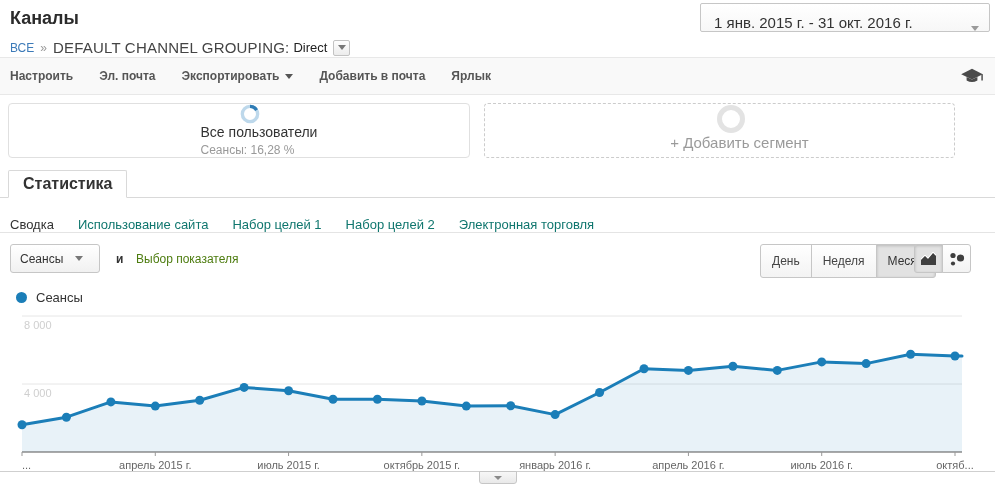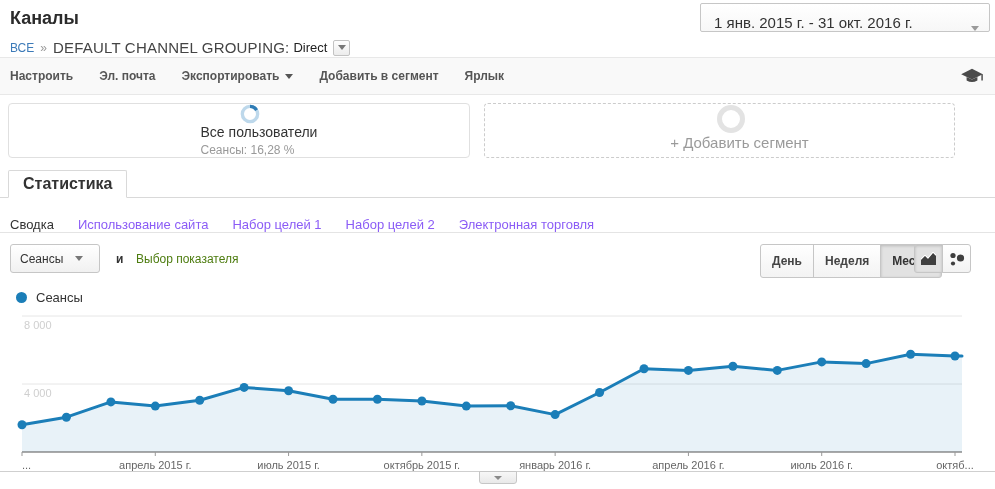--- a/index.html
+++ b/index.html
@@ -44,32 +44,32 @@
   
   .tabbar { position:absolute; left:0; top:170px; width:995px; height:28px; border-bottom:1px solid #d9d9d9; }
   .tab { position:absolute; left:8px; bottom:-1px; height:28px; padding:0 14px; background:#fff;
     border:1px solid #d9d9d9; border-bottom:1px solid #fff; border-radius:2px 2px 0 0;
     font-size:16px; font-weight:bold; color:#333; display:flex; align-items:center; cursor:pointer; }
 
   
   .subnav { position:absolute; left:0; top:198px; width:995px; height:35px; border-bottom:1px solid #e4e4e4;
     display:flex; align-items:flex-end; padding:0 10px; gap:24px; font-size:13px; }
   .subnav .current { color:#333; cursor:default; }
-  .subnav a { color:#8b5cf6; text-decoration:none; cursor:pointer; }
+  .subnav a { color:#0f766e; text-decoration:none; cursor:pointer; }
 
   
   .controls { position:absolute; left:0; top:233px; width:995px; height:50px; }
   .metric-select { position:absolute; left:10px; top:11px; height:29px; min-width:90px; border:1px solid #c6c6c6; border-radius:3px;
     background:linear-gradient(#ffffff,#f1f1f1); display:flex; align-items:center; padding:0 9px; gap:12px; cursor:pointer; }
   .metric-select .lbl { font-size:12px; color:#333; }
   .conj { position:absolute; left:116px; top:19px; font-size:12px; color:#333; font-weight:bold; }
   .metric-link { position:absolute; left:136px; top:19px; font-size:12px; color:#4d7c0f; text-decoration:none; cursor:pointer; }
   .granularity { position:absolute; left:760px; top:11px; display:flex; }
   .gbtn { height:21px; padding:16px 11px; border:1px solid #c6c6c6; background:linear-gradient(#ffffff,#f3f3f3);
-    font-size:12px; font-weight:bold; color:#444; display:flex; align-items:center; cursor:pointer; margin-left:-1px; }
+    font-size:12px; font-weight:normal; color:#444; display:flex; align-items:center; cursor:pointer; margin-left:-1px; }
   .gbtn:first-child { border-radius:3px 0 0 3px; margin-left:0; }
   .gbtn:last-child { border-radius:0 3px 3px 0; }
   .gbtn.active { background:#e2e2e2; box-shadow:inset 0 1px 3px rgba(0,0,0,0.18); color:#333; }
   .chart-type { position:absolute; left:915px; top:11px; display:flex; }
   .ibtn { width:29px; height:29px; border:1px solid #c6c6c6; background:linear-gradient(#ffffff,#f3f3f3);
     display:flex; align-items:center; justify-content:center; cursor:pointer; margin-left:-1px; }
   .ibtn:first-child { border-radius:3px 0 0 3px; }
   .ibtn:last-child { border-radius:0 3px 3px 0; }
   .ibtn.active { background:#e2e2e2; box-shadow:inset 0 1px 3px rgba(0,0,0,0.18); }
 
@@ -110,21 +110,21 @@
     </div>
   </div>
 
   <div class="toolbar">
     <span class="item">Настроить</span>
     <span class="item">Эл. почта</span>
     <span class="item">
       <span>Экспортировать</span>
       <span class="caret"></span>
     </span>
-    <span class="item">Добавить в сегмент</span>
+    <span class="item">Добавить в почта</span>
     <span class="item">Ярлык</span>
     <span class="spacer"></span>
     <svg class="grad-icon" viewBox="0 0 28 20">
       <polygon points="14,2 26,8 14,14 2,8" fill="#4a4a4a"></polygon>
       <path d="M8 11 L8 15 Q14 18.5 20 15 L20 11 L14 14 Z" fill="#4a4a4a"></path>
       <rect x="24.4" y="8" width="1.6" height="7" fill="#4a4a4a"></rect>
     </svg>
   </div>
 
   <div class="segments">

